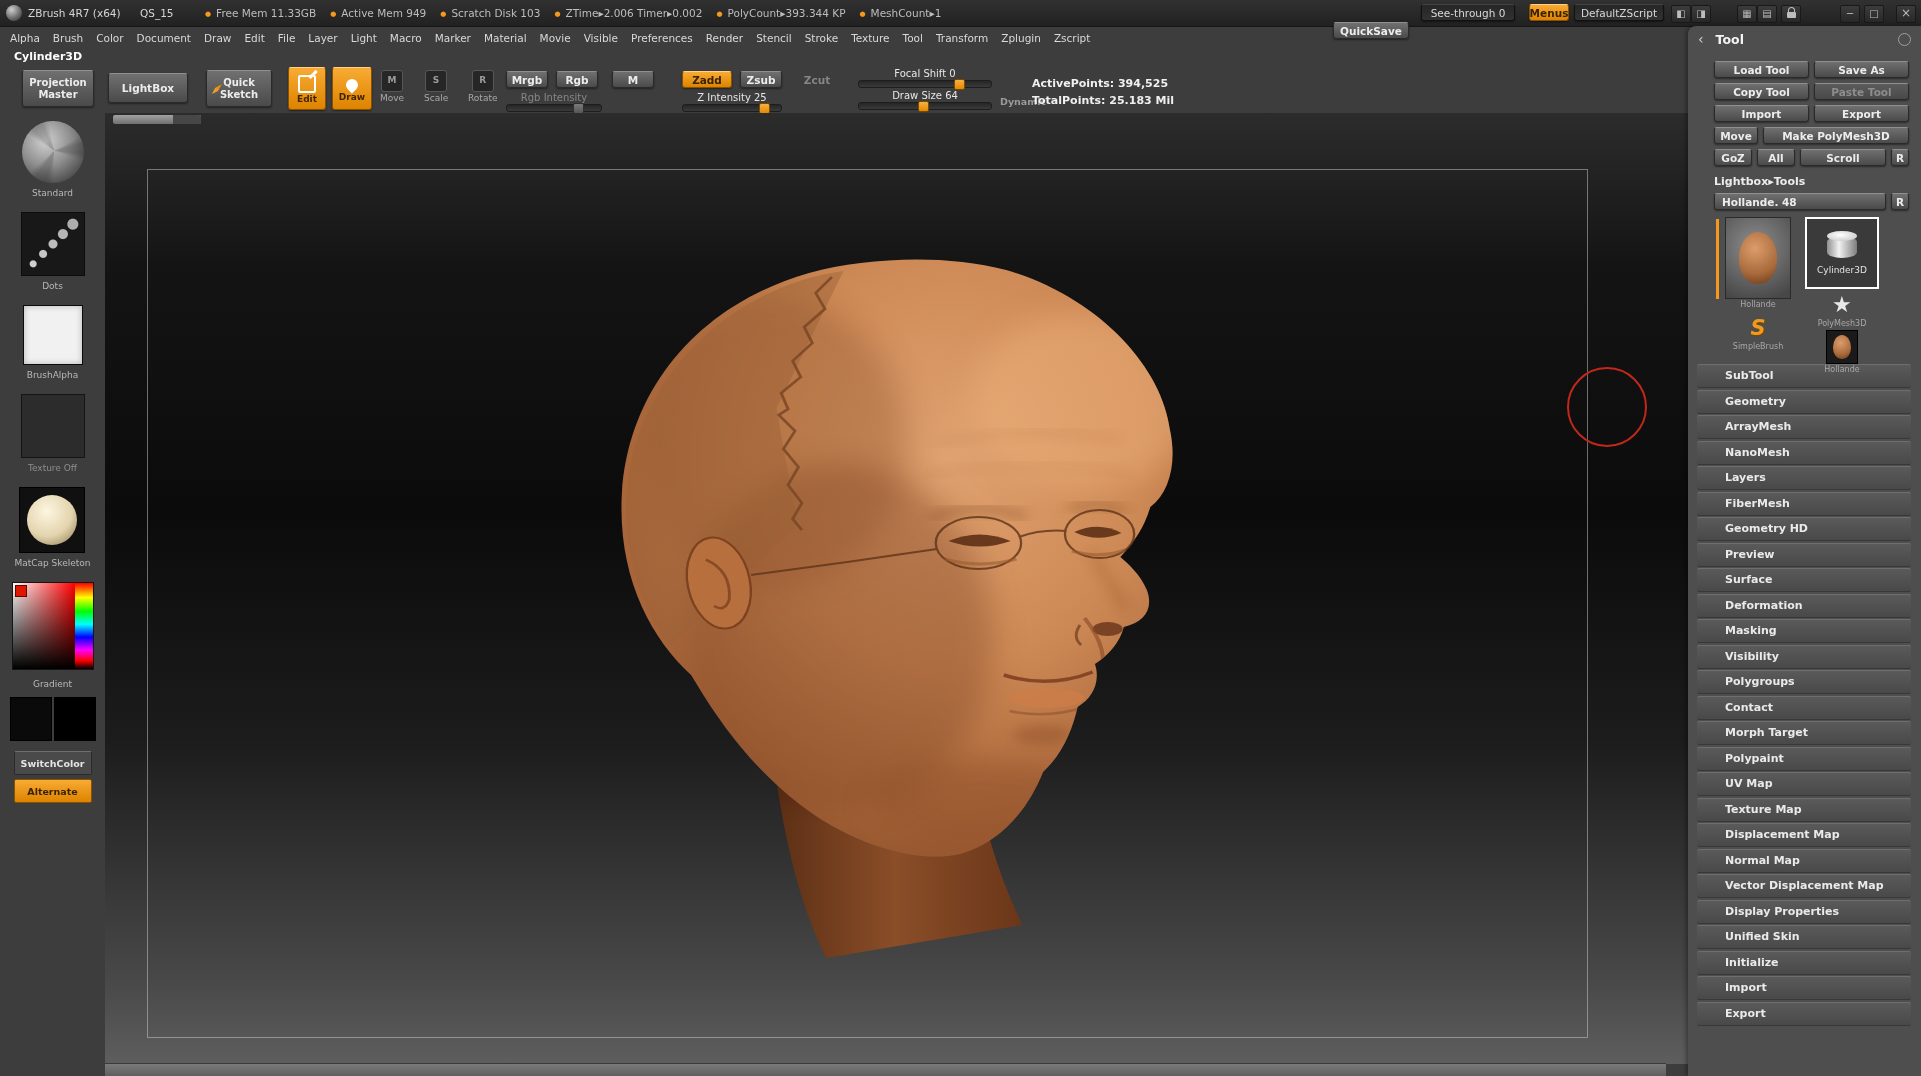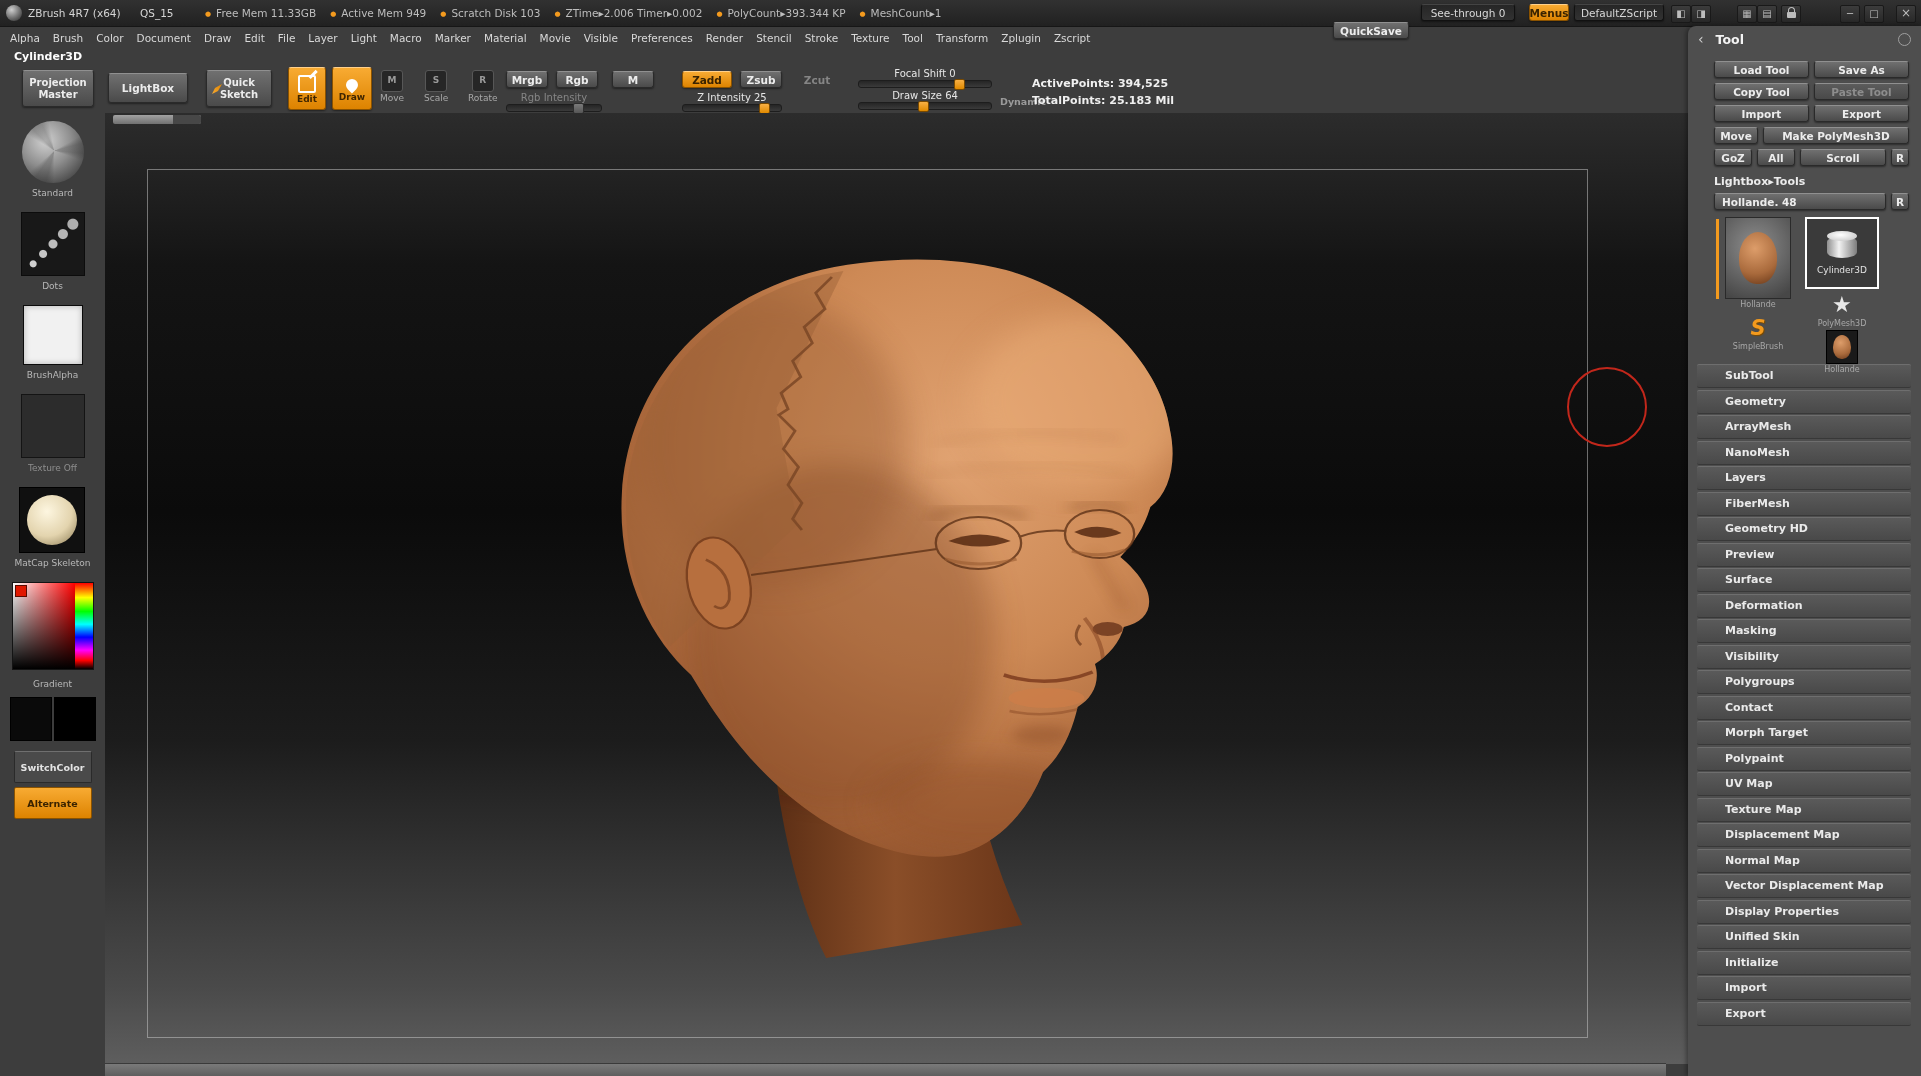--- a/index.html
+++ b/index.html
@@ -88,21 +88,21 @@
     background:radial-gradient(circle at 40% 33%,#fdf6e0,#e3d4ae 55%,#8f7f58 95%)}
   .color-picker{width:80px;height:86px;position:relative;display:flex;border:1px solid #141414;margin-bottom:4px}
   .cp-sv{width:62px;height:100%;
     background:linear-gradient(to bottom,rgba(0,0,0,0),#000),linear-gradient(to right,#fff,#f00)}
   .cp-hue{width:18px;height:100%;
     background:linear-gradient(180deg,#f00 0%,#ff0 17%,#0f0 33%,#0ff 48%,#00f 63%,#f0f 78%,#f00 90%,#000 100%)}
   .cp-current{position:absolute;left:2px;top:2px;width:10px;height:10px;background:#e01800;border:1px solid #5a0a00}
   .swatches{display:flex;gap:2px;margin:8px 0 6px}
   .swatch{width:40px;height:42px;background:#0a0a0a;border:1px solid #000}
   .swatch.alt{background:#000}
-  .side-btn{width:78px;height:32px;margin-top:4px;background:#4a4a4a;border:1px solid #2a2a2a;border-top-color:#6f6f6f;
+  .side-btn{width:78px;height:24px;margin-top:4px;background:#4a4a4a;border:1px solid #2a2a2a;border-top-color:#6f6f6f;
     border-radius:2px;color:#e4e4e4;font-size:9.5px;font-weight:bold;font-family:inherit;padding:0;line-height:13px}
   .side-btn.orange{background:linear-gradient(#f8ab33,#dd8300);border-color:#8a5200;color:#3a2300}
   
   .canvas{position:relative;flex:1;height:951px;overflow:hidden;
     background:linear-gradient(180deg,#2c2c2c 0%,#141414 16%,#0b0b0b 42%,#1c1c1c 66%,#4a4a4a 92%,#5e5e5e 100%)}
   .canvas-frame{position:absolute;left:42px;top:56px;width:1439px;height:867px;border:1px solid rgba(205,205,205,.5)}
   .canvas svg{position:absolute;inset:0}
   .h-scroll{position:absolute;left:8px;top:2px;width:88px;height:9px;border-radius:2px;
     background:linear-gradient(#a2a2a2,#707070);overflow:hidden}
   .h-scroll::after{content:"";position:absolute;right:0;top:0;width:28px;height:100%;background:#474747}

